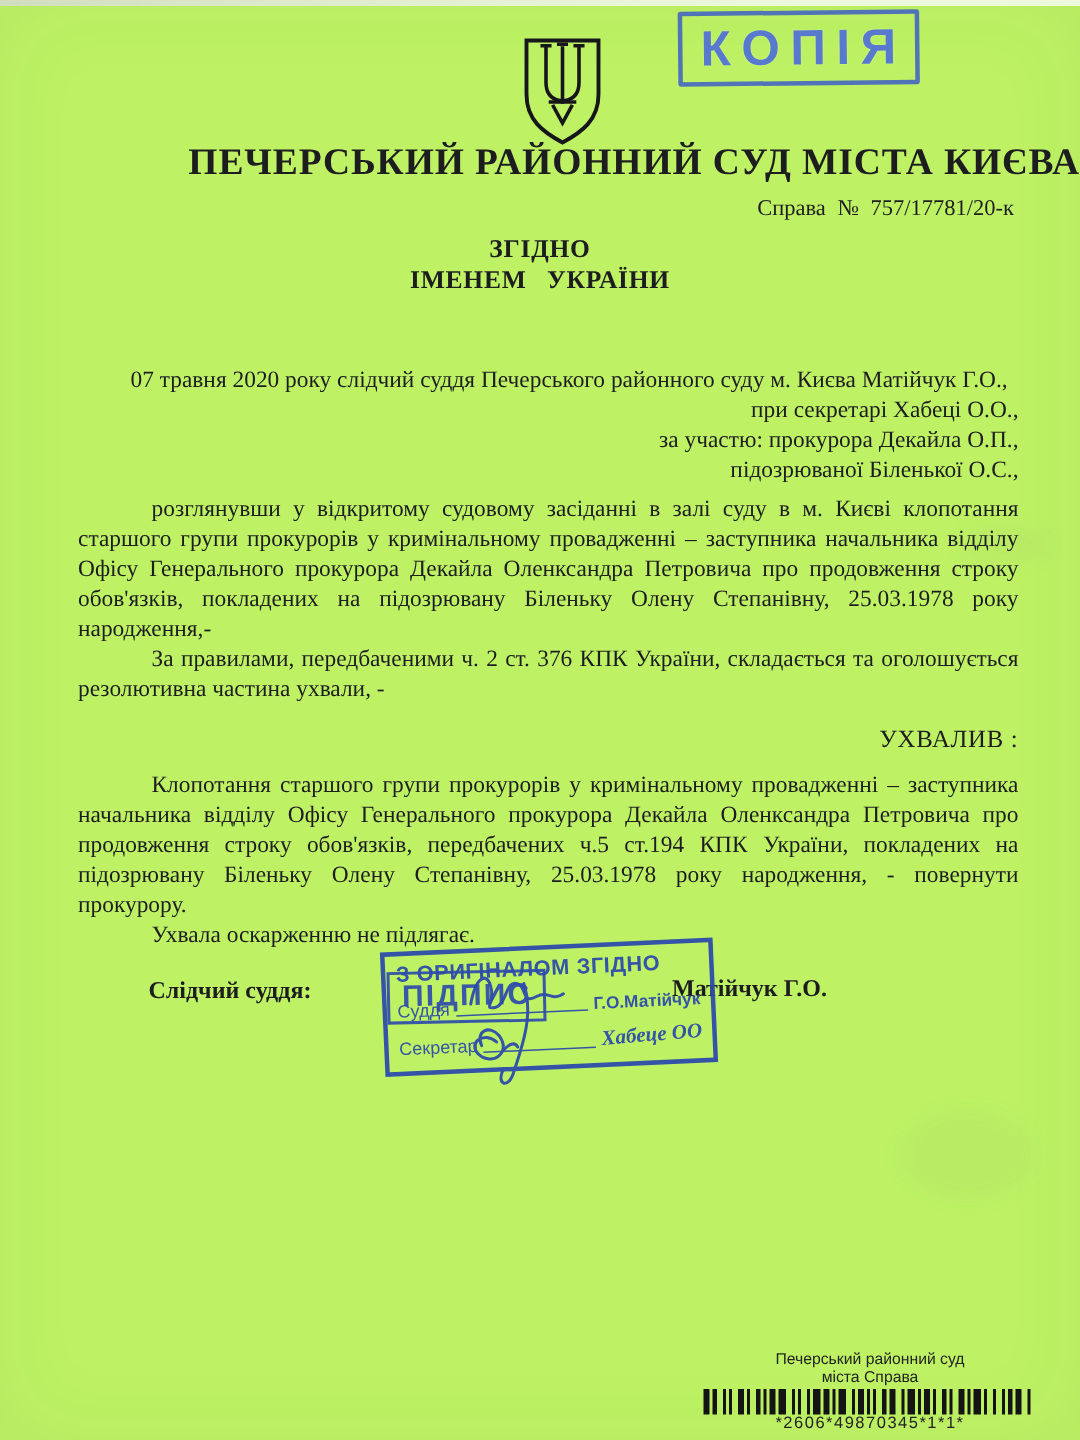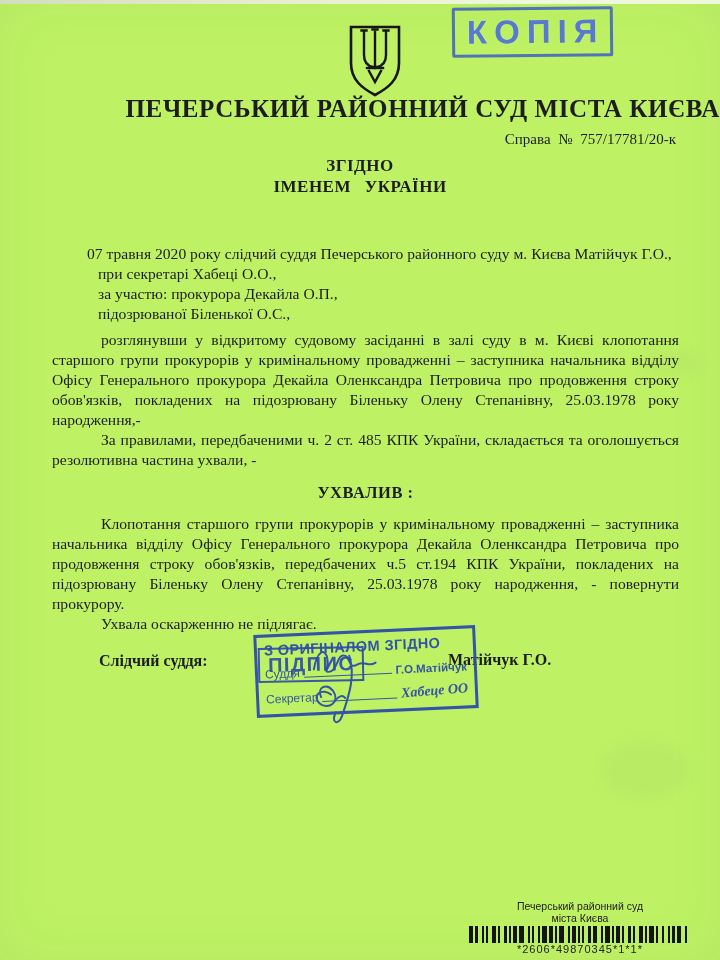--- a/index.html
+++ b/index.html
@@ -34,24 +34,24 @@
   .h-uhvala{position:absolute;left:0;top:156px;width:720px;text-align:center;
     font-weight:bold;font-size:17px;letter-spacing:.5px;}
   .h-imenem{position:absolute;left:0;top:177px;width:720px;text-align:center;
     font-weight:bold;font-size:17px;letter-spacing:.5px;word-spacing:9px;}
 
   
   .doc-body{position:absolute;left:52px;top:210px;width:627px;
     font-size:15.6px;line-height:20px;margin-top:34px;}
   .intro{margin:0;}
   .intro .i-first{margin-left:35px;}
-  .intro .i-rest{margin-left:46px;}
+  .intro .i-rest{margin-left:46px;text-align:right;}
   .doc-body p{margin:0;text-align:justify;text-indent:49px;}
   .doc-body p.p-first{margin-top:6px;}
-  .h-resolved{margin:13px 0 11px 0;text-align:center;font-weight:bold;
+  .h-resolved{margin:13px 0 11px 0;text-align:right;font-weight:normal;
     font-size:16.5px;letter-spacing:.5px;text-indent:0 !important;}
   .no-justify{text-align:right;}
 
   
   .sig-row{position:relative;height:56px;margin-top:13px;}
   .sig-label{position:absolute;left:47px;top:4px;font-weight:bold;font-size:16px;}
   .sig-name{position:absolute;left:396px;top:3px;font-weight:bold;font-size:16px;}
   .pidpys-stamp{
     position:absolute;left:206px;top:0px;
     border:2.5px solid #2e4cab;color:#2e4cab;
@@ -117,21 +117,21 @@
   <div class="h-imenem">ІМЕНЕМ УКРАЇНИ</div>
 
   <div class="doc-body">
     <div class="intro">
       <div class="i-first">07 травня 2020 року слідчий суддя Печерського районного суду м. Києва Матійчук Г.О.,</div>
       <div class="i-rest">при секретарі Хабеці О.О.,</div>
       <div class="i-rest">за участю: прокурора Декайла О.П.,</div>
       <div class="i-rest">підозрюваної Біленької О.С.,</div>
     </div>
     <p class="p-first">розглянувши у відкритому судовому засіданні в залі суду в м. Києві клопотання старшого групи прокурорів у кримінальному провадженні – заступника начальника відділу Офісу Генерального прокурора Декайла Оленксандра Петровича про продовження строку обов'язків, покладених на підозрювану Біленьку  Олену Степанівну, 25.03.1978 року народження,-</p>
-    <p>За правилами, передбаченими ч. 2 ст. 485 КПК України, складається та оголошується резолютивна частина ухвали, -</p>
+    <p>За правилами, передбаченими ч. 2 ст. 376 КПК України, складається та оголошується резолютивна частина ухвали, -</p>
     <div class="h-resolved">УХВАЛИВ :</div>
     <p>Клопотання старшого групи прокурорів у кримінальному провадженні – заступника начальника відділу Офісу Генерального прокурора Декайла Оленксандра Петровича про продовження строку обов'язків, передбачених ч.5 ст.194 КПК України, покладених на підозрювану Біленьку  Олену Степанівну, 25.03.1978 року народження, - повернути прокурору.</p>
     <p class="no-justify">Ухвала оскарженню не підлягає.</p>
 
     <div class="sig-row">
       <span class="sig-label">Слідчий суддя:</span>
       <span class="pidpys-stamp">ПІДПИС</span>
       <span class="sig-name">Матійчук Г.О.</span>
     </div>
   </div>
@@ -155,21 +155,21 @@
         <path d="M104,36 C110,58 100,80 94,96 C90,106 82,102 88,92"></path>
 
         <path d="M84,74 C76,66 64,74 72,82 C80,90 94,82 86,70 C80,62 70,66 74,76"></path>
         <path d="M88,80 C92,76 96,74 98,78"></path>
       </g>
     </svg>
   </div>
 
   <div class="barcode-block">
     <div class="bc-court">Печерський районний суд</div>
-    <div class="bc-court">міста Києва</div>
+    <div class="bc-court">міста Справа</div>
     <div class="bc-bars">
         <div style="width: 4.4px; background: rgb(20, 20, 20);"></div>
         <div style="width: 2px; background: transparent;"></div>
         <div style="width: 2.2px; background: rgb(20, 20, 20);"></div>
         <div style="width: 4px; background: transparent;"></div>
         <div style="width: 2.2px; background: rgb(20, 20, 20);"></div>
         <div style="width: 2px; background: transparent;"></div>
         <div style="width: 2.2px; background: rgb(20, 20, 20);"></div>
         <div style="width: 4px; background: transparent;"></div>
         <div style="width: 4.4px; background: rgb(20, 20, 20);"></div>

